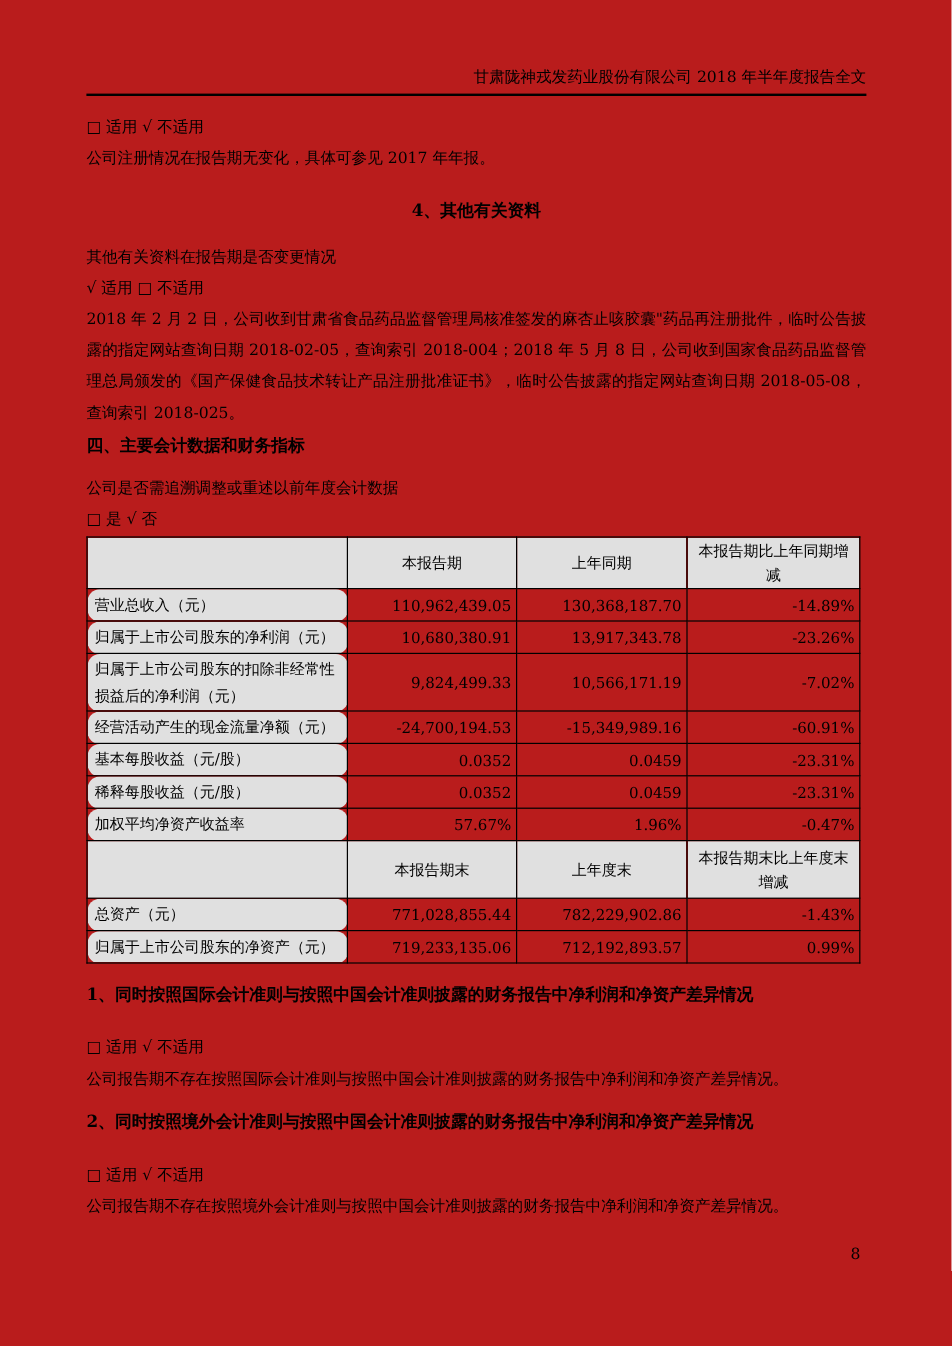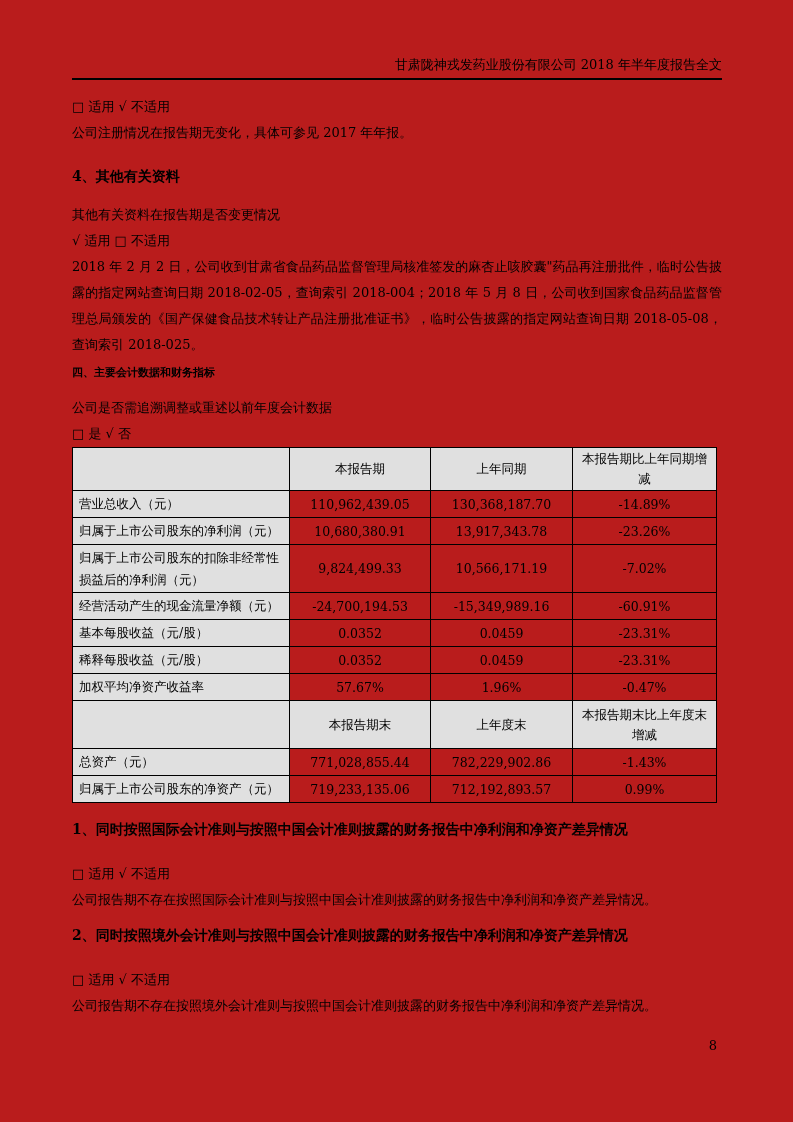--- a/index.html
+++ b/index.html
@@ -19,23 +19,23 @@
     text-align:right;
     font-size:13px; line-height:16px;
   }
 
   .line { margin:0; font-size:13px; line-height:26px; }
   .check { margin:0; font-size:13px; line-height:26px; }
   .para  { margin:0; font-size:13px; line-height:26px; text-align:justify; }
 
   .mt-line1   { margin-top:14px; }
   .h3 { margin:0; font-size:14px; font-weight:bold; line-height:20px; }
-  .h2 { margin:0; font-size:11px; font-weight:bold; line-height:21px; }
+  .h2 { margin:0; font-size:14px; font-weight:bold; line-height:21px; }
 
-  .h3-sec4   { margin-top:20px; }
+  .h3-sec4   { margin-top:20px;text-align:center; }
   .q-sec4    { margin-top:16px; }
   .h2-main   { margin-top:4px; }
   .q-main    { margin-top:12px; }
   .h2-five   { margin-top:16px; }
   .h3-sub1   { margin-top:16px; }
   .chk-sub1  { margin-top:22px; }
   .h3-sub2   { margin-top:12px; }
   .chk-sub2  { margin-top:22px; }
 
   table.fin {
@@ -44,22 +44,22 @@
   }
   table.fin td, table.fin th {
     border:1.5px solid #000;
     font-size:12.5px; font-weight:normal;
     padding:1px 4px;
     overflow:hidden;
   }
   table.fin tr.r    { height:27px; }
   table.fin tr.tall { height:48px; }
   .shade   { background:#e0e0e0; }
-  .c-label { text-align:left;  padding-left:6px !important; line-height:22px; }
-  .c-num   { text-align:center; padding-right:4px !important;margin-top:24px; }
+  .c-label { text-align:left;  padding-left:6px !important; line-height:22px;border-radius:10px; }
+  .c-num   { text-align:right; padding-right:4px !important;margin-top:24px; }
   .c-head  { text-align:center; line-height:20px; }
 
   .page-number {
     position:absolute; top:1038px; right:76px;
     font-size:13px;
   }
 </style>
 </head>
 <body>
 

